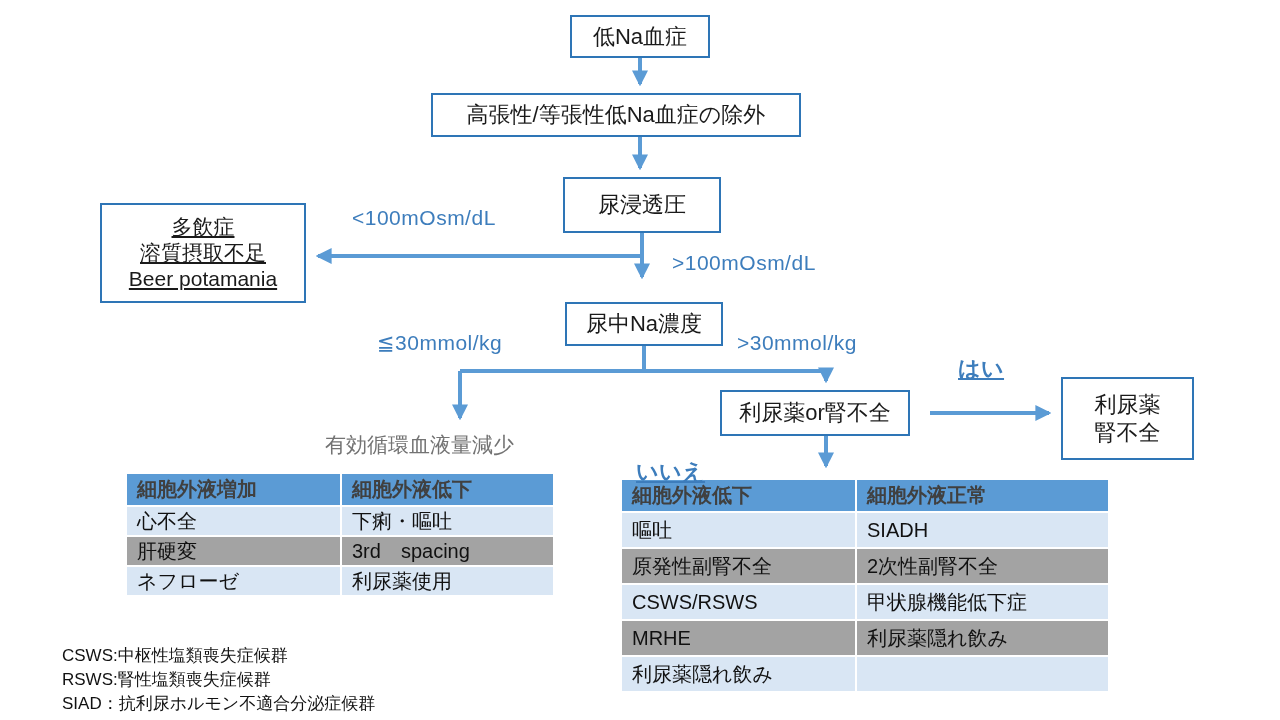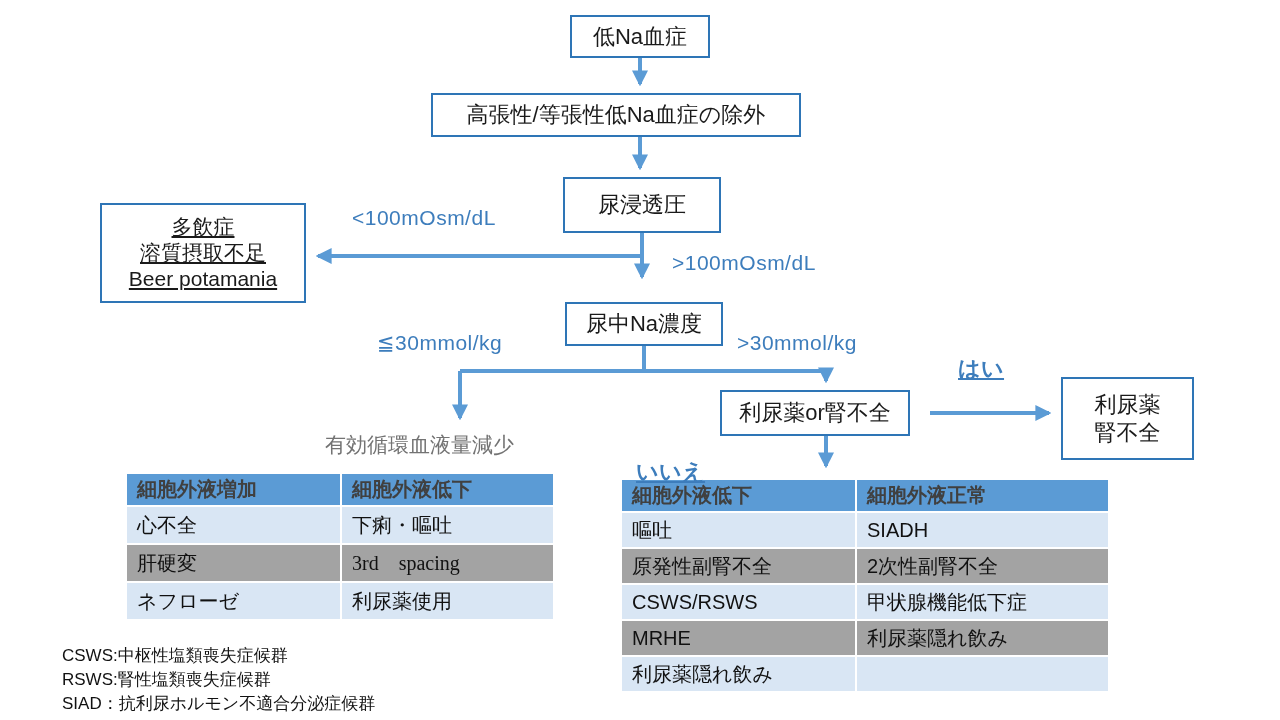--- a/index.html
+++ b/index.html
@@ -19,21 +19,21 @@
   .edge-label.bold{font-weight:bold;font-size:22px;text-decoration:underline;}
   .plain-label{position:absolute;z-index:3;color:#737373;font-size:21px;white-space:nowrap;}
   table.dx{position:absolute;z-index:2;border-collapse:collapse;table-layout:fixed;}
   table.dx td,table.dx th{
     border:2px solid #ffffff;box-sizing:border-box;padding:0 10px;
     font-size:20px;text-align:left;vertical-align:middle;font-weight:normal;white-space:nowrap;overflow:hidden;
   }
   table.dx th{background:#5B9BD5;color:#404040;font-weight:bold;height:33px;}
   .band-a{background:#D9E6F4;}
   .band-b{background:#a3a3a3;}
-  #left-table td{height:38px;font-family:Liberation Serif, serif;}
+  #left-table td{height:30px;}
   #right-table td{height:36px;}
   .footnotes{position:absolute;left:62px;top:644px;z-index:2;font-size:17px;line-height:24px;color:#111;}
 </style>
 </head>
 <body>
 
 <div id="stage">
 
   <svg id="wires" viewBox="0 0 1280 720">
     <defs>

